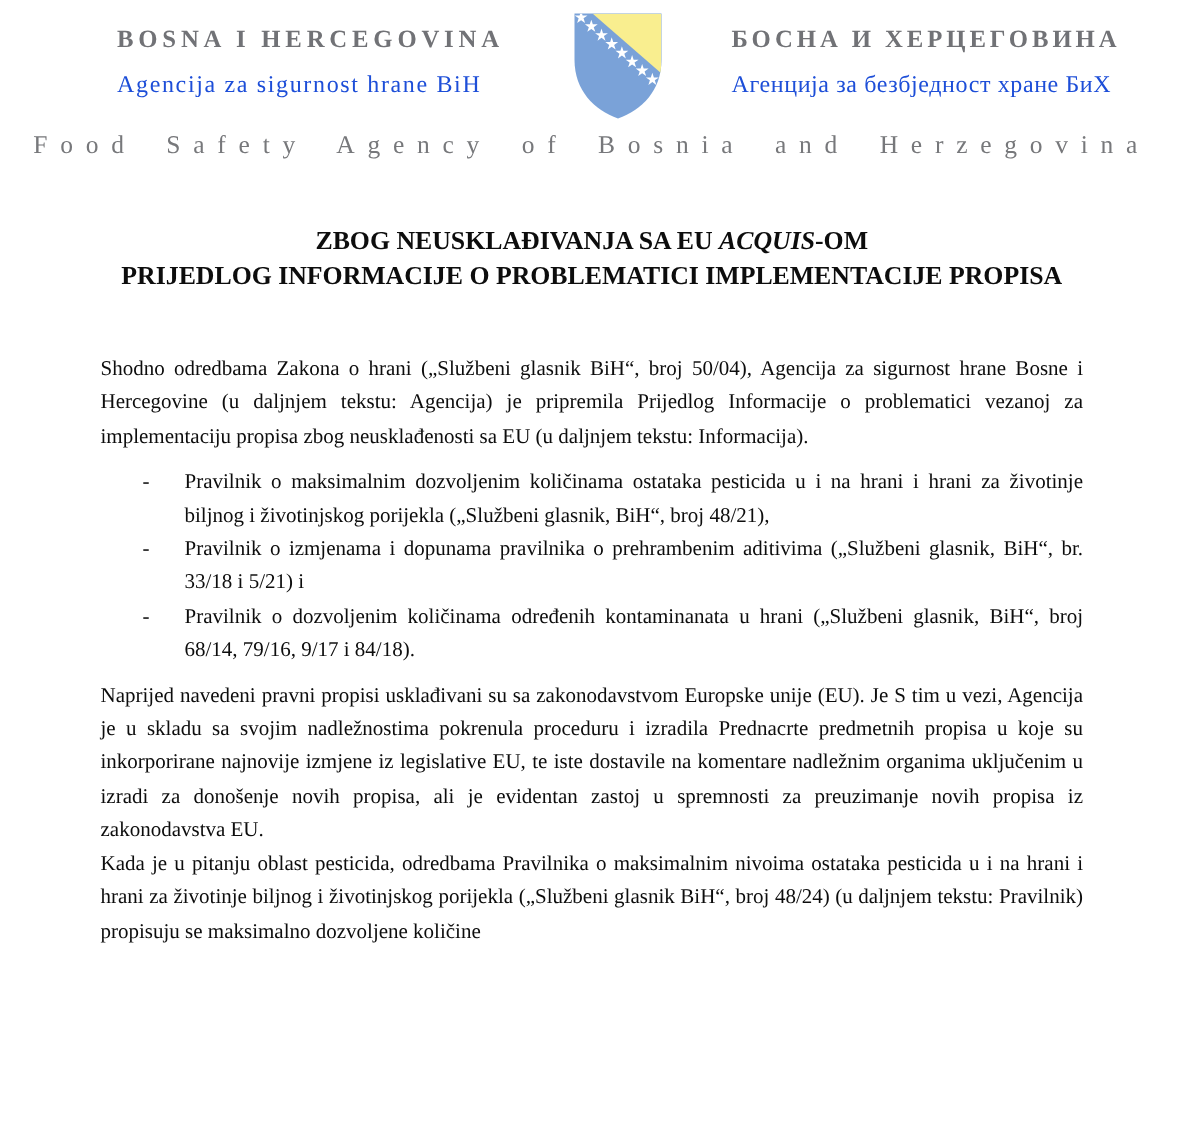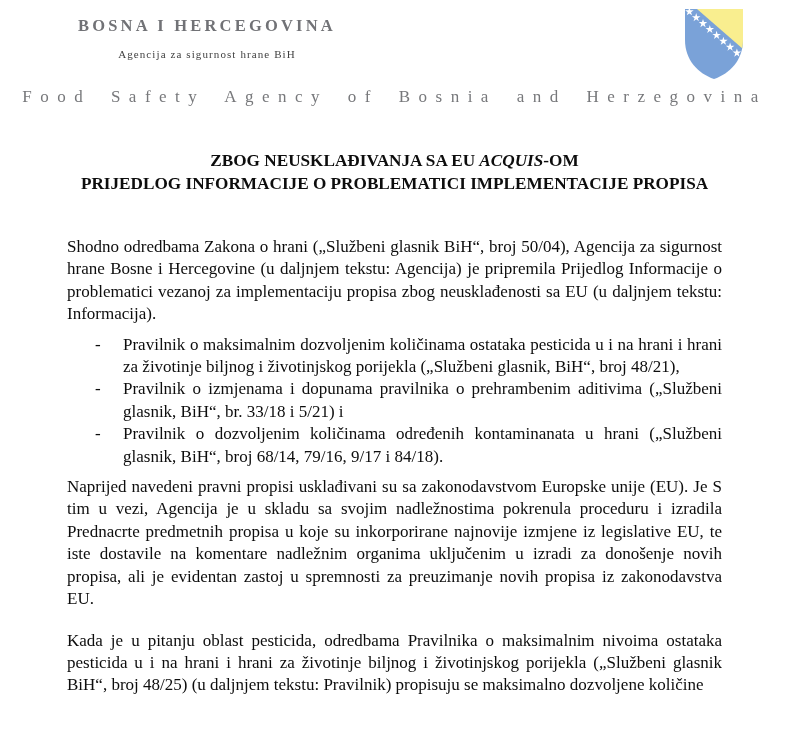--- a/index.html
+++ b/index.html
@@ -23,25 +23,24 @@
   .hdr-col.right { padding-top: 8px; }
   .hdr-bold {
     font-weight: bold;
     font-size: 16.5px;
     letter-spacing: 3.2px;
     color: #717276;
     white-space: nowrap;
   }
   .hdr-reg {
     margin-top: 12px;
-    font-size: 11px;
+    font-size: 16px;
     letter-spacing: 1.1px;
-    color: #404040;
+    color: #1d4ed8;
     white-space: nowrap;
-    text-align: center;
   }
   .hdr-col.right .hdr-bold { letter-spacing: 2.6px; }
   .hdr-col.right .hdr-reg  { letter-spacing: 0.4px; }
   .emblem { width: 66px; height: 72px; flex: 0 0 auto; }
   .banner {
     margin-top: 7px;
     text-align: center;
     font-size: 17px;
     color: #77787b;
     letter-spacing: 8.5px;
@@ -53,31 +52,31 @@
     margin: 42px 60px 0 60px;
     text-align: center;
     font-weight: bold;
     font-size: 17.2px;
     line-height: 23px;
     color: #0d0d0d;
   }
   .doc-title .ital { font-style: italic; }
   .content {
     margin: 41px 67px 0 67px;
-    font-size: 17px;
+    font-size: 14px;
     line-height: 22.4px;
     text-align: justify;
     color: #0d0d0d;
   }
   .para { margin: 0 0 8px 0; }
   .para.no-gap { margin-bottom: 0; }
   .bullet-list { margin: 0 0 8px 0; }
   .bullet-item { position: relative; padding-left: 56px; }
   .bullet-marker { position: absolute; left: 28px; top: 0; }
-  .para.p3 { margin-bottom: 19px; }
+  .para.p3 { margin-bottom: 0; }
   .para.last { margin-bottom: 0; }
 </style>
 </head>
 <body>
 
 <div class="page">
 
   <div class="header-row">
     <div class="hdr-col left">
       <div class="hdr-bold">BOSNA I HERCEGOVINA</div>
@@ -98,20 +97,24 @@
         <use href="#star" x="15.2" y="9.6"></use>
         <use href="#star" x="22.0" y="15.5"></use>
         <use href="#star" x="28.8" y="21.4"></use>
         <use href="#star" x="35.6" y="27.3"></use>
         <use href="#star" x="42.4" y="33.2"></use>
         <use href="#star" x="49.1" y="39.1"></use>
         <use href="#star" x="55.9" y="45.0"></use>
       </g>
     </svg>
 
+    <div class="hdr-col right">
+      <div class="hdr-bold">БОСНА И ХЕРЦЕГОВИНА</div>
+      <div class="hdr-reg">Агенција за безбједност хране БиХ</div>
+    </div>
   </div>
 
   <div class="banner">Food Safety Agency of Bosnia and Herzegovina</div>
 
   <div class="doc-title">
     <div><span>ZBOG NEUSKLAĐIVANJA SA EU </span><span class="ital">ACQUIS</span><span>-OM</span></div>
     <div>PRIJEDLOG INFORMACIJE O PROBLEMATICI IMPLEMENTACIJE PROPISA</div>
   </div>
 
   <div class="content">
@@ -128,16 +131,16 @@
         <span>Pravilnik o izmjenama i dopunama pravilnika o prehrambenim aditivima („Službeni glasnik, BiH“, br. 33/18 i 5/21) i</span>
       </div>
       <div class="bullet-item">
         <span class="bullet-marker">-</span>
         <span>Pravilnik o dozvoljenim količinama određenih kontaminanata u hrani („Službeni glasnik, BiH“, broj 68/14, 79/16, 9/17 i 84/18).</span>
       </div>
     </div>
 
     <p class="para p3">Naprijed navedeni pravni propisi usklađivani su sa zakonodavstvom Europske unije (EU). Je S tim u vezi, Agencija je u skladu sa svojim nadležnostima pokrenula proceduru i izradila Prednacrte predmetnih propisa u koje su inkorporirane najnovije izmjene iz legislative EU, te iste dostavile na komentare nadležnim organima uključenim u izradi za donošenje novih propisa, ali je evidentan zastoj u spremnosti za preuzimanje novih propisa iz zakonodavstva EU.</p>
 
-    <p class="para last">Kada je u pitanju oblast pesticida, odredbama Pravilnika o maksimalnim nivoima ostataka pesticida u i na hrani i hrani za životinje biljnog i životinjskog porijekla („Službeni glasnik BiH“, broj 48/25) (u daljnjem tekstu: Pravilnik) propisuju se maksimalno dozvoljene količine</p>
+    <p class="para last">Kada je u pitanju oblast pesticida, odredbama Pravilnika o maksimalnim nivoima ostataka pesticida u i na hrani i hrani za životinje biljnog i životinjskog porijekla („Službeni glasnik BiH“, broj 48/24) (u daljnjem tekstu: Pravilnik) propisuju se maksimalno dozvoljene količine</p>
   </div>
 
 </div>
 
 </body></html>

